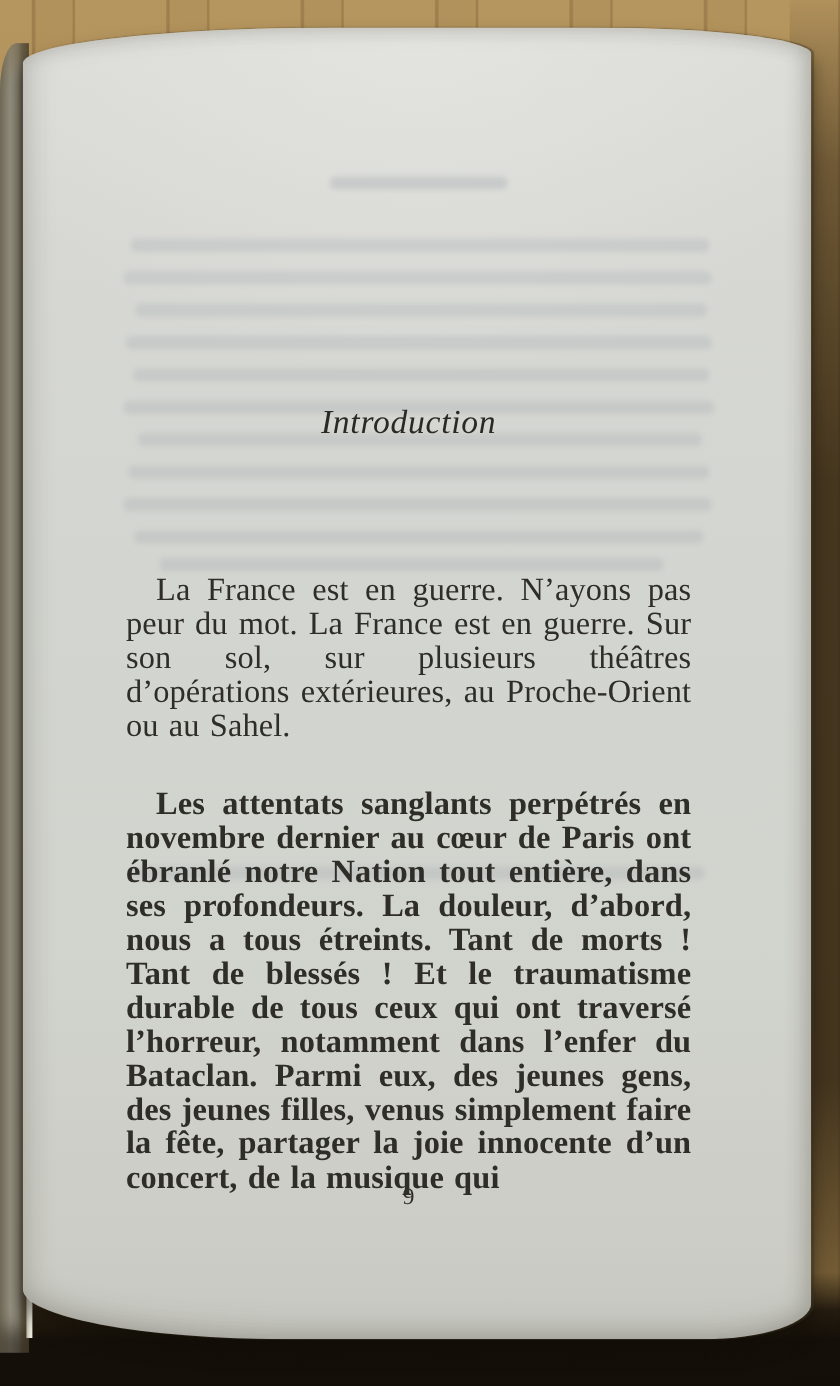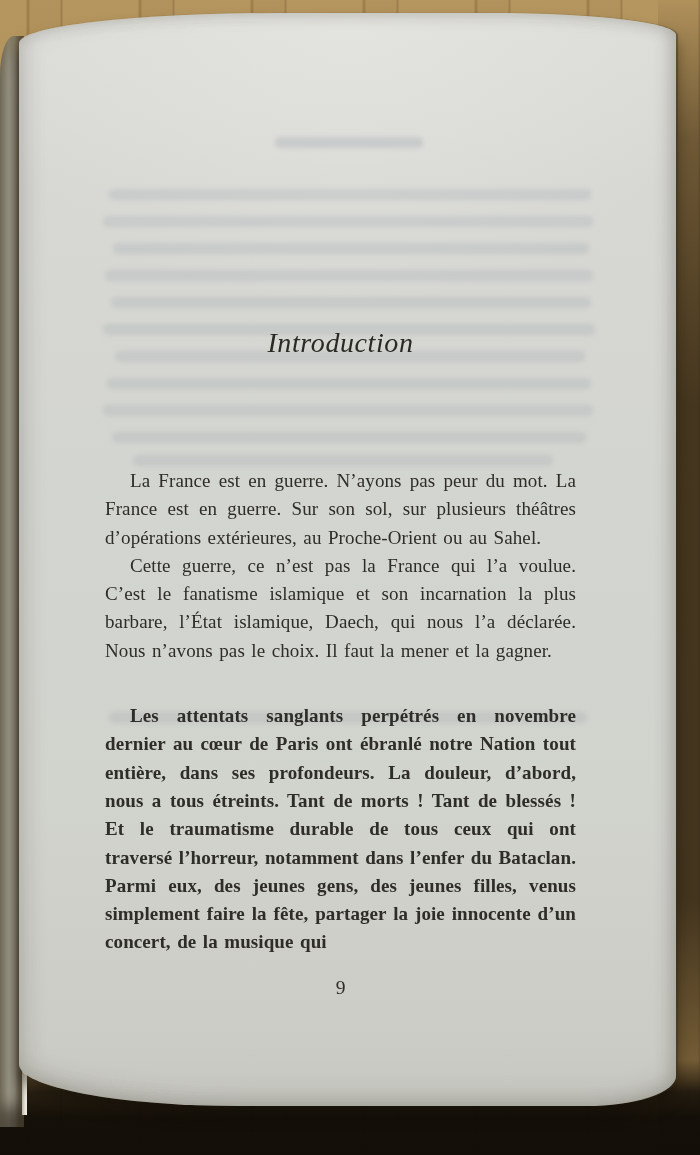--- a/index.html
+++ b/index.html
@@ -52,21 +52,21 @@
                 inset 0 -20px 16px rgba(20, 15, 8, 0.55);
   }
   .page-stack-highlight {
     position: absolute; left: 22px; top: 48px; bottom: 40px; width: 5px;
     background: linear-gradient(90deg, #b7b2a0 0%, #e7e5d9 60%, #efeee4 100%);
     filter: blur(0.5px);
   }
 
   
   .book-page {
-    position: absolute; left: 19px; top: 13px; width: 657px; height: 1093px;
+    position: absolute; left: 19px; top: 23px; width: 657px; height: 1093px;
     background:
       radial-gradient(130% 60% at 50% 0%, rgba(233, 233, 229, 0.55) 0%, rgba(233, 233, 229, 0) 45%),
       linear-gradient(180deg, #dcddd9 0%, #d7d8d4 16%, #d3d5d0 42%, #d1d3cd 72%, #cbccc5 94%, #c6c7c0 100%);
     border-top-left-radius: 260px 30px;
     border-top-right-radius: 180px 22px;
     border-bottom-left-radius: 220px 42px;
     border-bottom-right-radius: 90px 30px;
     box-shadow:
       inset -7px 0 14px rgba(105, 100, 86, 0.22),
       inset 9px 0 20px rgba(110, 106, 92, 0.14),
@@ -92,21 +92,21 @@
   }
   .chapter-heading {
     position: absolute; top: 314px; left: 0; width: 100%;
     text-align: center;
     font-size: 28px; font-style: italic; font-weight: normal;
     letter-spacing: 0.6px; margin: 0;
     color: #2b2923;
   }
   .body-text {
     position: absolute; top: 454px; left: 0; width: 100%;
-    font-size: 19px; line-height: 28.3px;
+    font-size: 27px; line-height: 28.3px;
     text-align: justify;
     letter-spacing: 0.1px; word-spacing: 1.6px;
     color: #2f2d28;
   }
   .body-text p { margin: 0; text-indent: 25px; }
   .body-text p.spaced-before { margin-top: 37px; font-weight: bold; }
   .page-number {
     position: absolute; top: 964px; left: 0; width: 100%;
     text-align: center; font-size: 19.5px; color: #2f2d28;
   }
@@ -135,19 +135,18 @@
     <i class="gl" style="top:419px; left:9px;  width:474px;"></i>
     <i class="gl" style="top:442px; left:30px; width:420px;"></i>
     <i class="gl" style="top:699px; left:6px;  width:478px;"></i>
   </div>
 
   <div class="content-column">
     <h1 class="chapter-heading">Introduction</h1>
 
     <div class="body-text">
       <p>La France est en guerre. N’ayons pas peur du mot. La France est en guerre. Sur son sol, sur plusieurs théâtres d’opérations extérieures, au Proche-Orient ou au Sahel.</p>
-      <p>Cette guerre, ce n’est pas la France qui l’a voulue. C’est le fanatisme islamique et son incarnation la plus barbare, l’État islamique, Daech, qui nous l’a déclarée. Nous n’avons pas le choix. Il faut la mener et la gagner.</p>
       <p class="spaced-before">Les attentats sanglants perpétrés en novembre dernier au cœur de Paris ont ébranlé notre Nation tout entière, dans ses profondeurs. La douleur, d’abord, nous a tous étreints. Tant de morts ! Tant de blessés ! Et le traumatisme durable de tous ceux qui ont traversé l’horreur, notamment dans l’enfer du Bataclan. Parmi eux, des jeunes gens, des jeunes filles, venus simplement faire la fête, partager la joie innocente d’un concert, de la musique qui</p>
     </div>
 
     <div class="page-number">9</div>
   </div>
 </div>
 
 </body></html>

